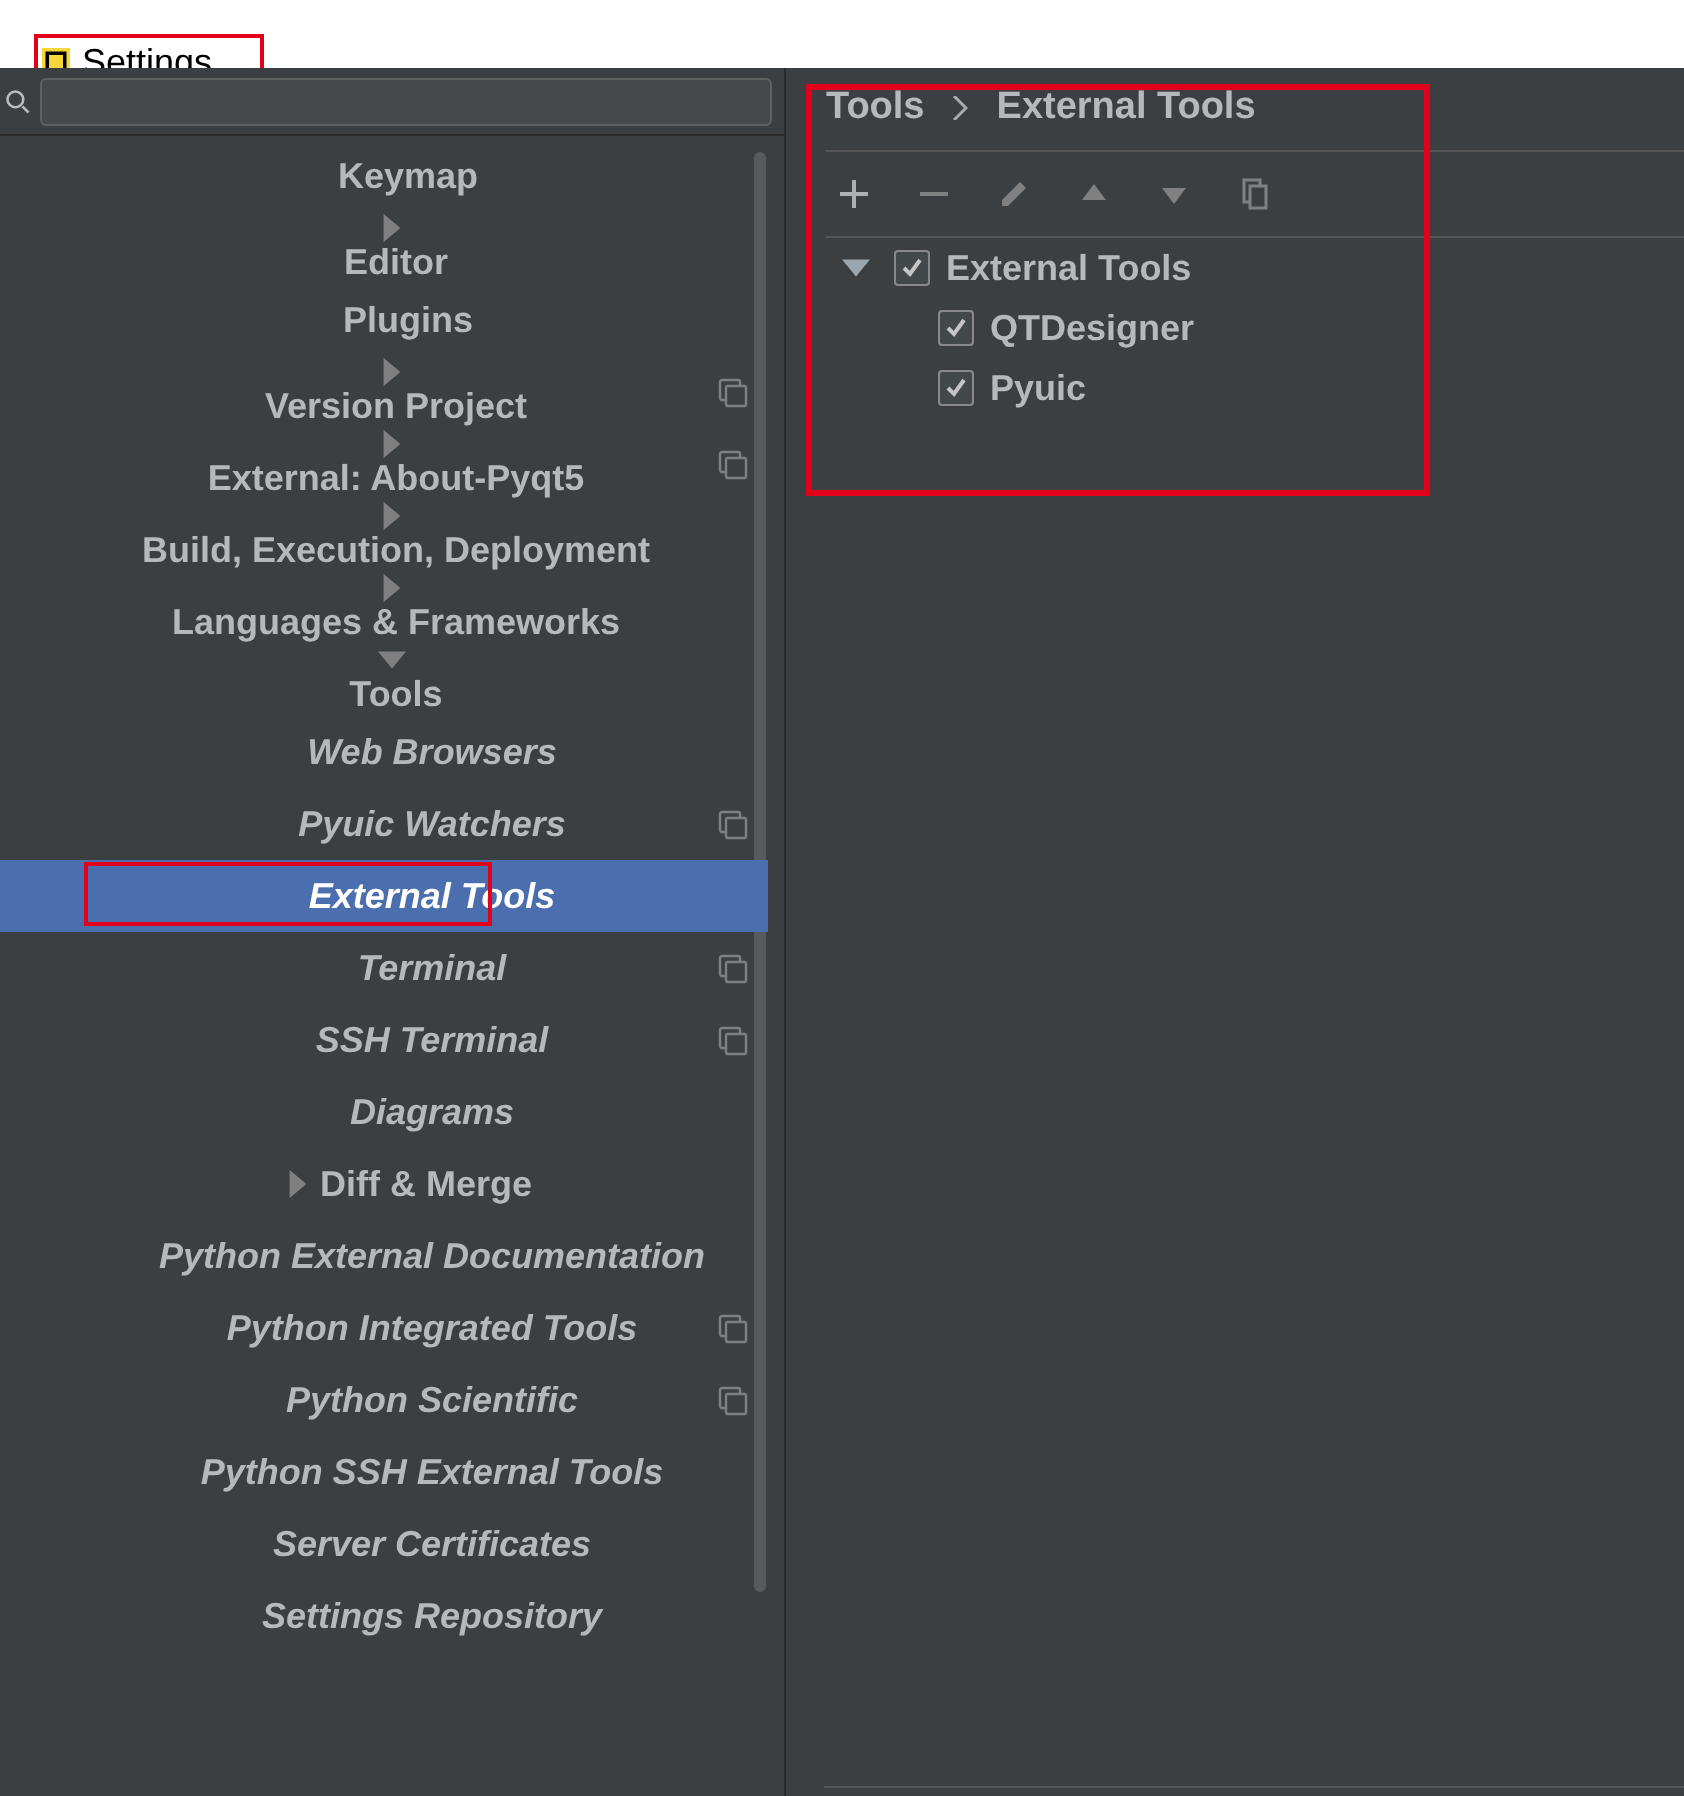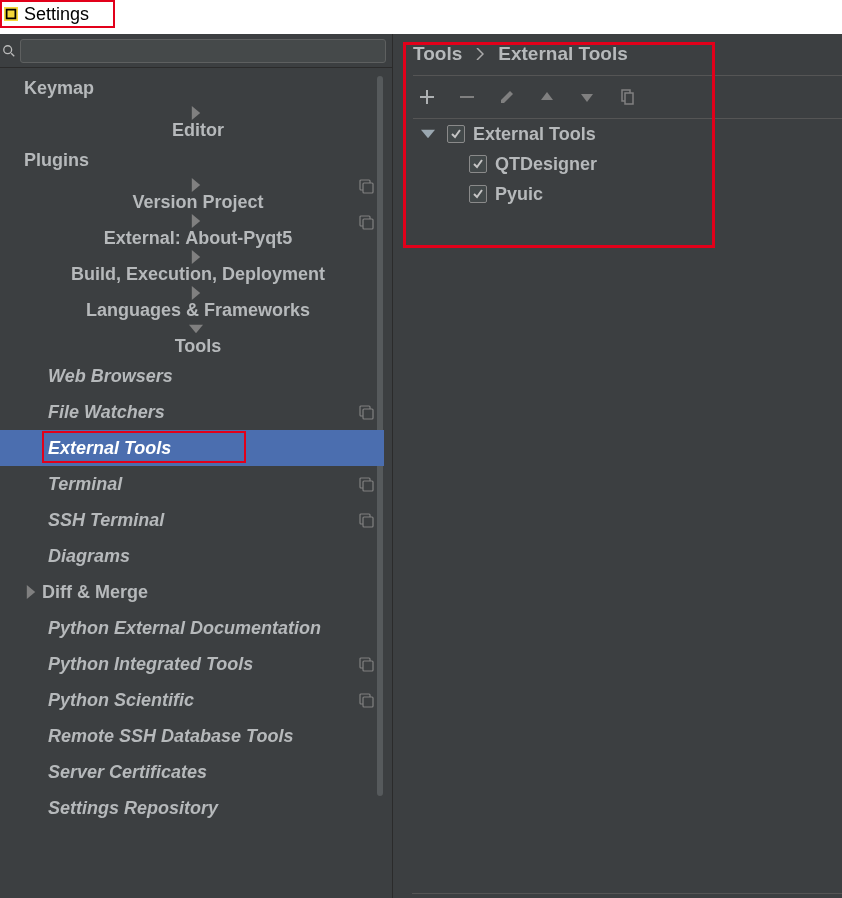--- a/index.html
+++ b/index.html
@@ -17,21 +17,21 @@
       position: relative;
     }
 
     
     .title-bar {
       height: 34px;
       width: 100%;
       background: #ffffff;
       display: flex;
       align-items: flex-start;
-      padding: 0;
+      padding: 17px;
       text-align: center;
     }
     .title-inner {
       display: flex;
       align-items: center;
       height: 28px;
       padding-left: 2px;
       padding-right: 24px;
       border: 2px solid #e2001a;
       background: #fff;
@@ -102,20 +102,21 @@
       height: 720px;
       background: #565a5c;
       border-radius: 3px;
     }
     .row {
       height: 36px;
       display: flex;
       align-items: center;
       position: relative;
       cursor: default;
+      justify-content: center;
     }
     .row.selected {
       background: #4b6eaf;
     }
     .arrow {
       width: 14px;
       margin: 0 4px 0 0;
       fill: #808080;
     }
     .arrow.down {
@@ -326,21 +327,21 @@
             <path d="M2 0 L8 5 L2 10 Z"></path>
           </svg>
         <span class="row-label">Tools</span>
       </div>
 
       <div class="row pad-2">
         <span class="row-label">Web Browsers</span>
       </div>
 
       <div class="row pad-2">
-        <span class="row-label">File Watchers</span>
+        <span class="row-label">Pyuic Watchers</span>
         <svg class="scope-icon" viewBox="0 0 16 16">
             <rect x="2" y="2" width="10" height="10" rx="1" fill="none" stroke="#808080" stroke-width="1.2"></rect>
             <rect x="5" y="5" width="10" height="10" rx="1" fill="#3c3f41" stroke="#808080" stroke-width="1.2"></rect>
           </svg>
       </div>
 
       <div class="row pad-2 selected">
         <span class="row-label">External Tools</span>
         <div class="ext-highlight"></div>
       </div>
@@ -387,21 +388,21 @@
 
       <div class="row pad-2">
         <span class="row-label">Python Scientific</span>
         <svg class="scope-icon" viewBox="0 0 16 16">
             <rect x="2" y="2" width="10" height="10" rx="1" fill="none" stroke="#808080" stroke-width="1.2"></rect>
             <rect x="5" y="5" width="10" height="10" rx="1" fill="#3c3f41" stroke="#808080" stroke-width="1.2"></rect>
           </svg>
       </div>
 
       <div class="row pad-2">
-        <span class="row-label">Remote SSH Database Tools</span>
+        <span class="row-label">Python SSH External Tools</span>
       </div>
 
       <div class="row pad-2">
         <span class="row-label">Server Certificates</span>
       </div>
 
       <div class="row pad-2">
         <span class="row-label">Settings Repository</span>
       </div>
 

